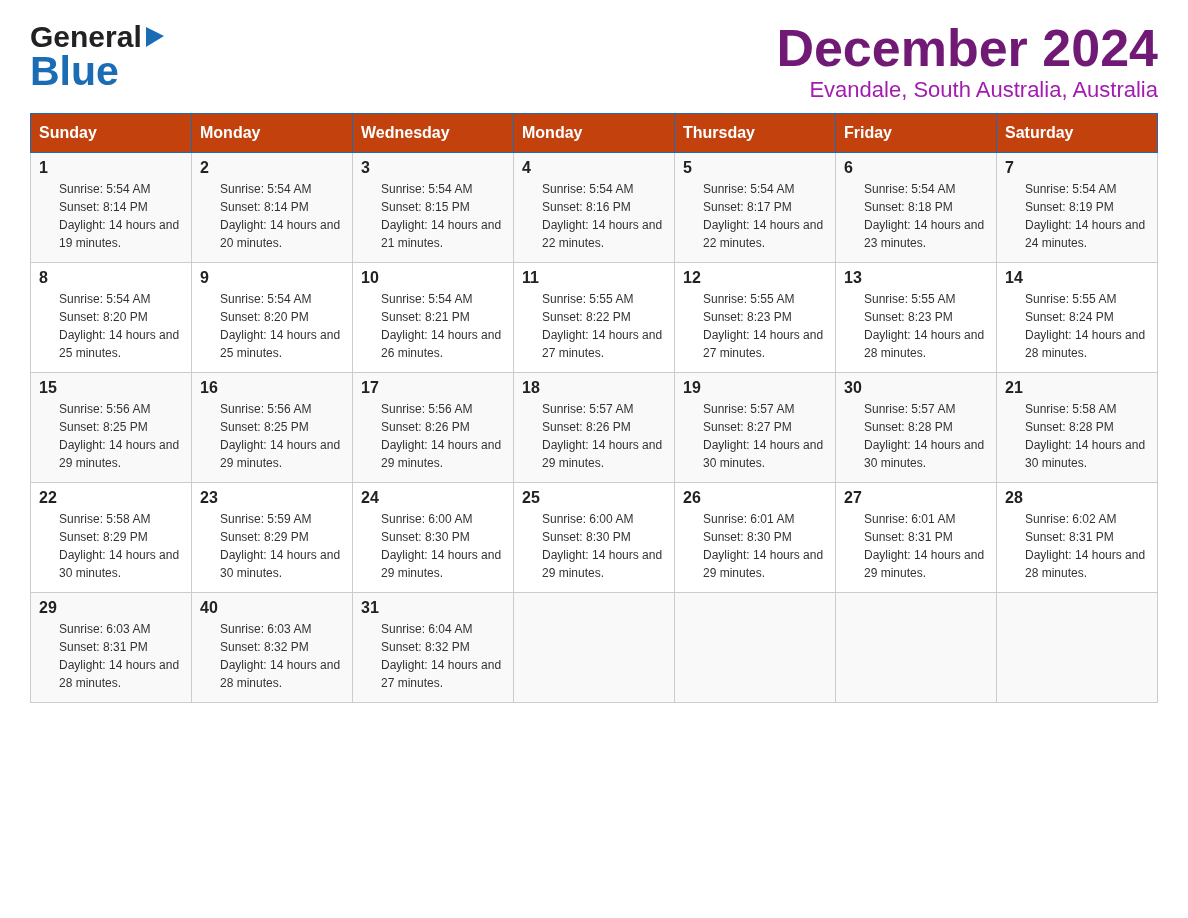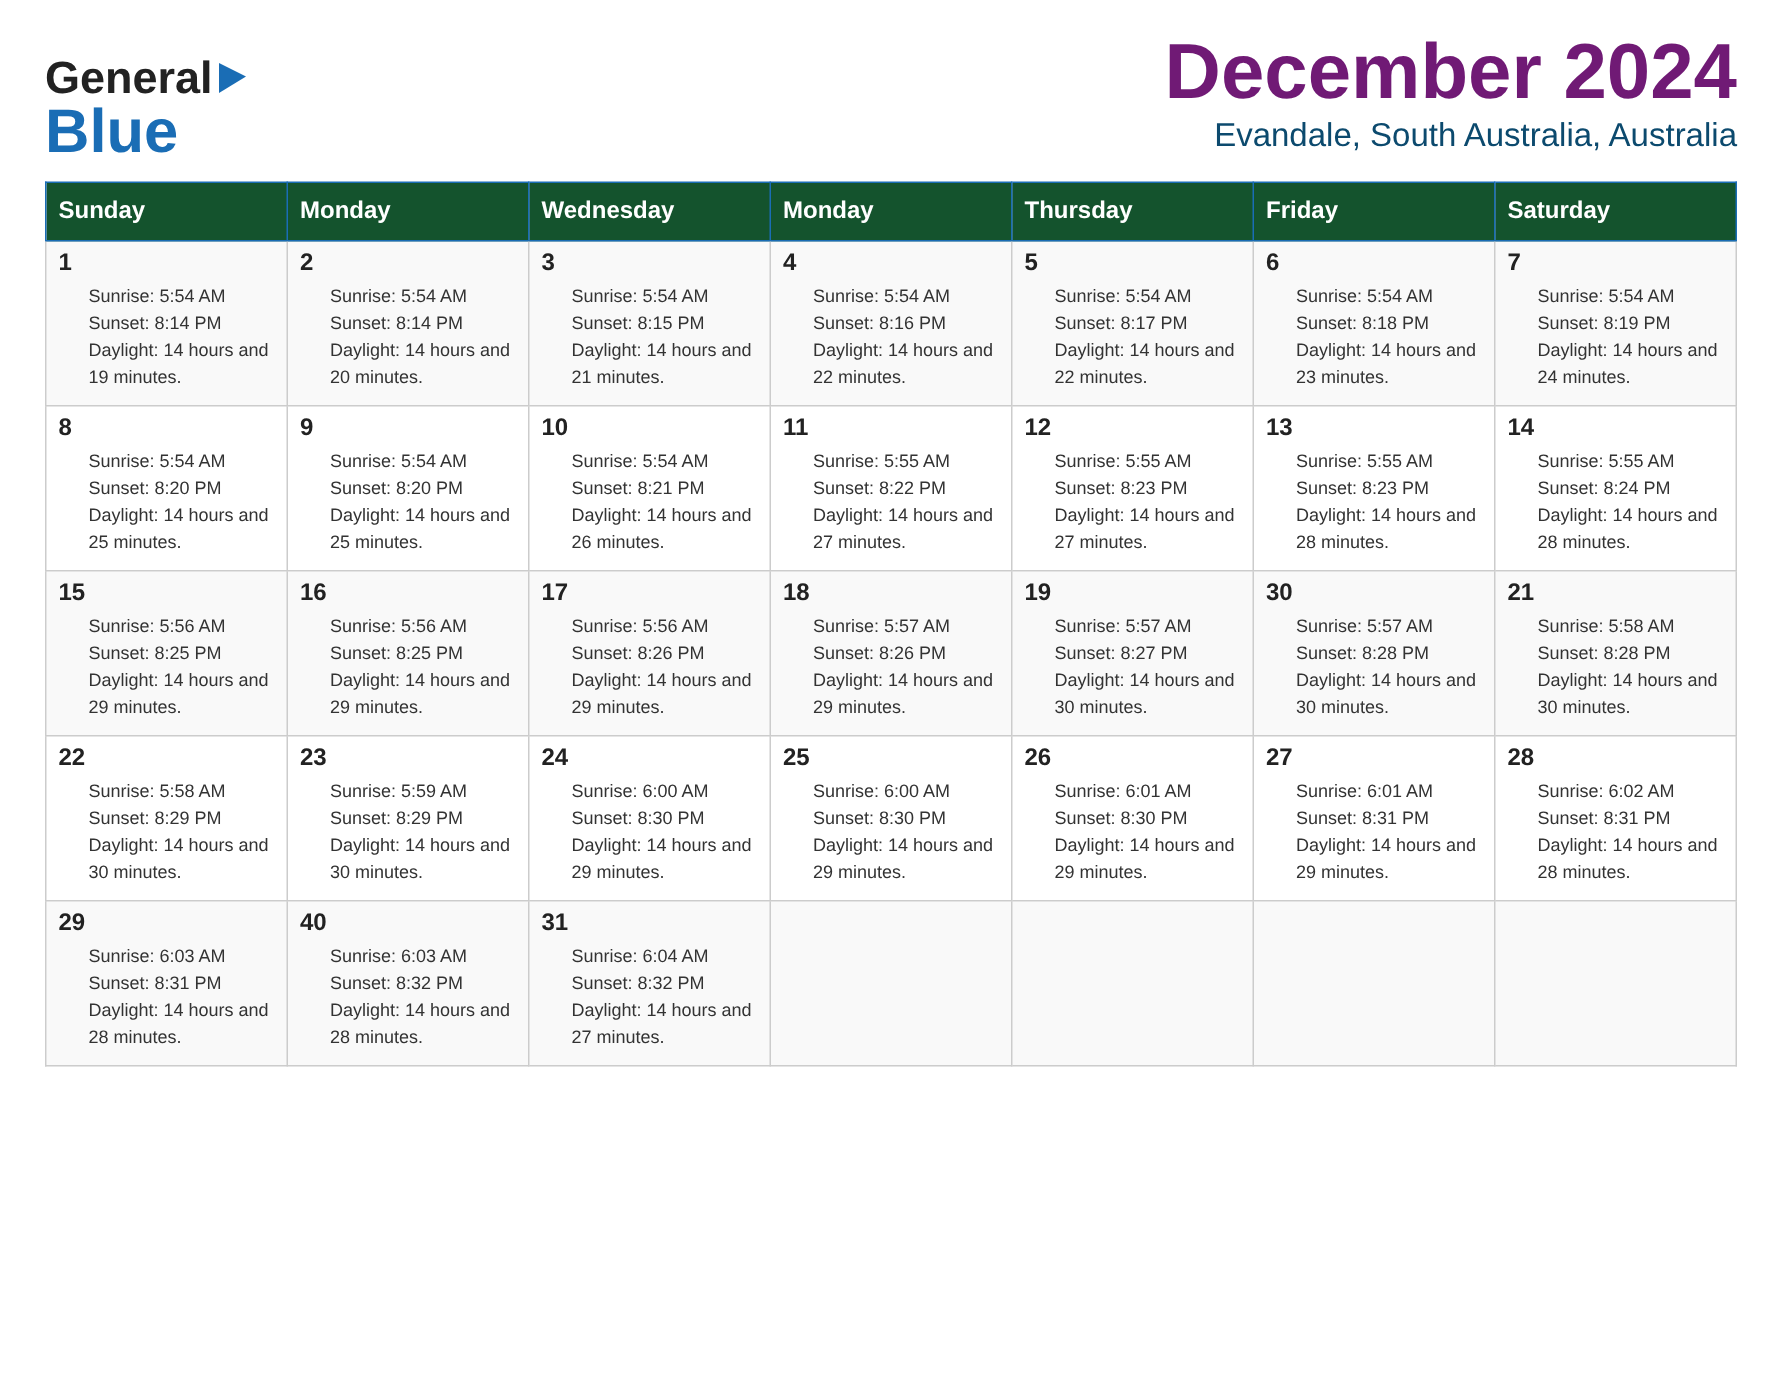--- a/index.html
+++ b/index.html
@@ -12,42 +12,41 @@
     .header {
       display: flex;
       justify-content: space-between;
       align-items: flex-start;
       margin-bottom: 10px;
     }
     .logo {
       display: flex;
       flex-direction: column;
       align-items: flex-start;
-      margin-top: 16px;
     }
     .title-section {
       text-align: right;
     }
     .month-title {
       font-size: 52px;
       font-weight: bold;
       color: #701a75;
       line-height: 1.1;
     }
     .location-title {
       font-size: 22px;
-      color: #0c4a6e;
+      color: #a21caf;
     }
     table {
       width: 100%;
       border-collapse: collapse;
       table-layout: fixed;
     }
     thead tr th {
-      background-color: #14532d;
+      background-color: #c2410c;
       color: #fff;
       font-size: 16px;
       padding: 10px 8px;
       text-align: left;
       border: 1px solid #1a6db5;
     }
     tbody tr td {
       border: 1px solid #ccc;
       vertical-align: top;
       padding: 6px 8px;

